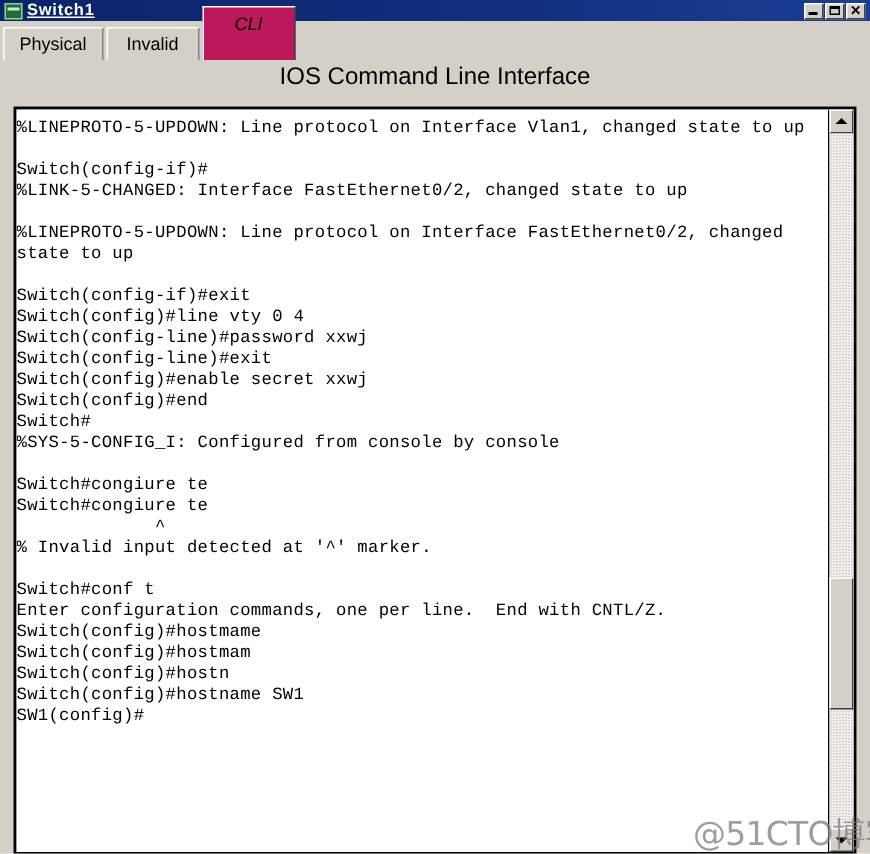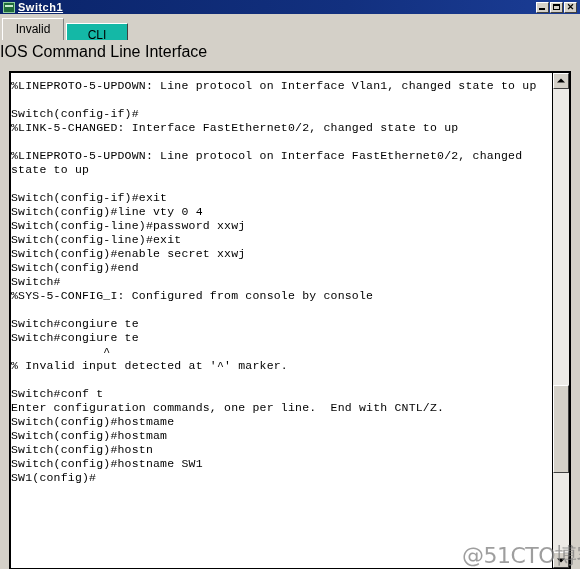--- a/index.html
+++ b/index.html
@@ -142,44 +142,45 @@
     box-sizing: border-box;
     font-family: "Liberation Sans", sans-serif;
     font-size: 12px;
     color: #000000;
     line-height: 21px;
     text-align: center;
     white-space: nowrap;
     position: relative;
   }
   .tab.active {
-    background: #14b8a6;
-    height: 17px;
+    background: #be185d;
+    height: 36px;
     line-height: 23px;
     border-right: 1px solid #404040;
     z-index: 3;
+    font-style: italic;
   }
   #tab-strip .tab-filler {
     flex: 1 1 auto;
     height: 2px;
   }
 
   
   #panel-body {
     position: absolute;
     left: 0; top: 40px;
     width: 580px;
     height: 529px;
     background: #d4d0c8;
   }
   #panel-title {
     position: absolute;
     left: 0; top: 3px;
     width: 580px;
-    text-align: left;
+    text-align: center;
     font-family: "Liberation Sans", sans-serif;
     font-size: 16px;
     color: #000000;
     white-space: nowrap;
   }
 
   
   #terminal-wrap {
     position: absolute;
     left: 9px;
@@ -305,20 +306,21 @@
       <div class="tb-btn">
         <span class="box-max"></span>
       </div>
       <div class="tb-btn">
         <span class="x-close">✕</span>
       </div>
     </div>
   </div>
 
   <div id="tab-strip">
+    <div class="tab">Physical</div>
     <div class="tab">Invalid</div>
     <div class="tab active">CLI</div>
     <div class="tab-filler"></div>
   </div>
 
   <div id="panel-body">
 
     <div id="panel-title">IOS Command Line Interface</div>
 
     <div id="terminal-wrap">

